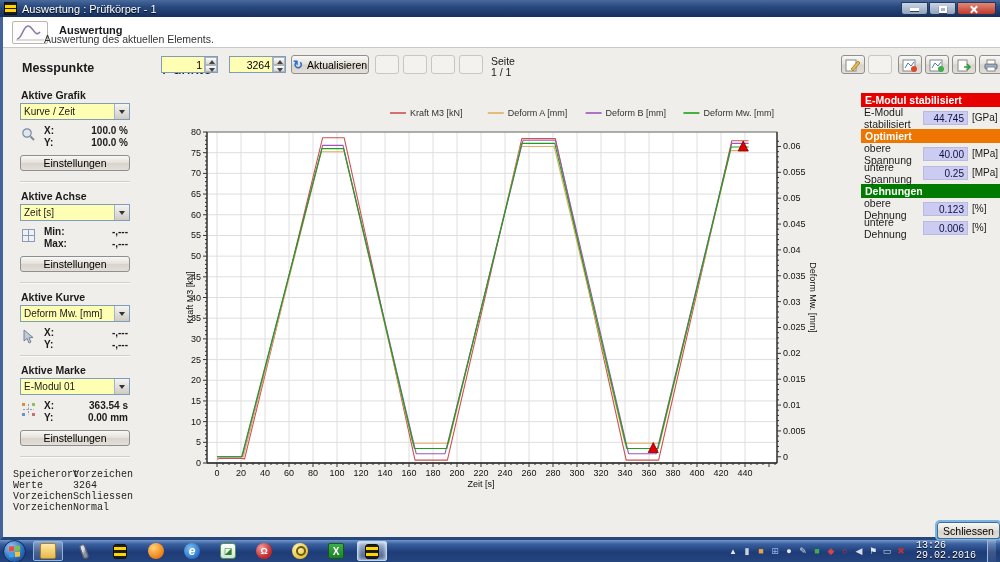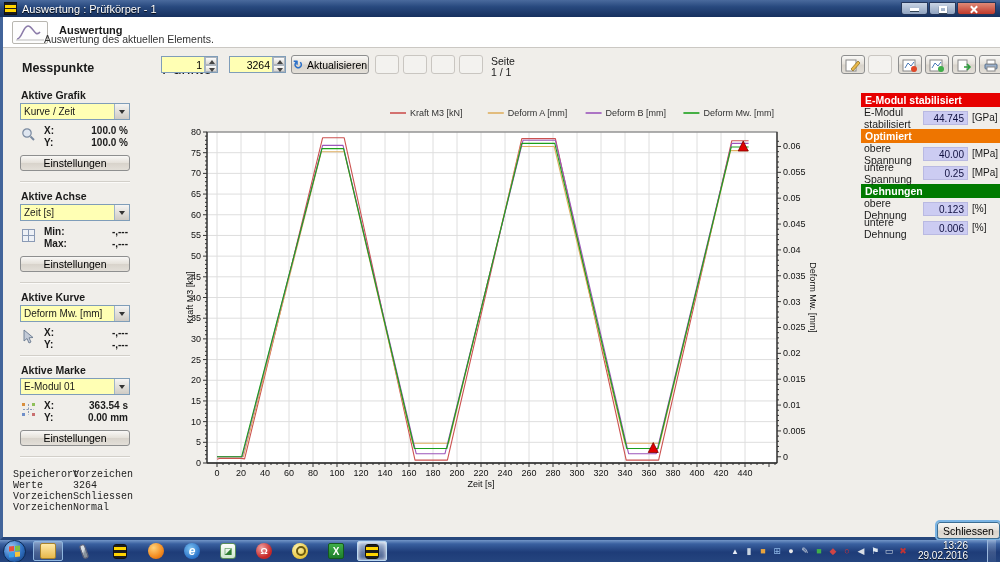--- a/index.html
+++ b/index.html
@@ -115,21 +115,21 @@
     background:linear-gradient(#1d1d1d 0 16%, #ffd400 16% 42%, #1d1d1d 42% 58%, #ffd400 58% 84%, #1d1d1d 84% 100%); }
   .kind-firefox .gly { border-radius:50%; background:radial-gradient(circle at 35% 30%, #ffd27a, #f28a1e 60%, #c35a12); }
   .kind-ie .gly { color:#fff; background:radial-gradient(circle at 40% 35%, #7cc2f0, #2a72c8 70%); border-radius:50%; font-style:italic; }
   .kind-photo .gly { background:linear-gradient(#fdfdfd,#cfe8cf); border:1px solid #5a8f5a; color:#2e7d32; font-size:9px; }
   .kind-redorb .gly { border-radius:50%; background:radial-gradient(circle at 35% 30%, #f0a0a0, #c62828 65%); color:#fff; font-size:9px; }
   .kind-magnifier .gly { border-radius:50%; background:radial-gradient(circle at 35% 30%, #fff3b0, #e8c53b 70%); position:relative; }
   .kind-magnifier .gly::after { content:""; position:absolute; left:4px; top:3px; width:6px; height:6px; border:2px solid #6b5a10; border-radius:50%; }
   .kind-excel .gly { color:#fff; background:linear-gradient(#3fae49,#1e7d2c); border:1px solid #145a1e; border-radius:2px; font-size:10px; }
   .tray { margin-left:auto; display:flex; align-items:center; gap:3px; padding-right:4px; }
   .tray .tico { font-size:9px; line-height:10px; width:12px; text-align:center; }
-  .clock { color:#fff; font-size:10px; line-height:10px; text-align:right; text-shadow:0 1px 1px #000; margin:0 16px 0 6px; }
+  .clock { color:#fff; font-size:10px; line-height:10px; text-align:left; text-shadow:0 1px 1px #000; margin:0 8px 0 6px;font-family:Liberation Mono, monospace; }
   .showdesk { width:9px; height:22px; border-left:1px solid #9cb8dd; background:linear-gradient(rgba(255,255,255,.25),rgba(255,255,255,.05)); }
 </style>
 </head>
 <body>
 
 <div class="titlebar">
   <span class="micon"></span>
   <span class="ttext">Auswertung  :  Prüfkörper - 1</span>
   <span class="winbtns">
     <span class="wbtn">

